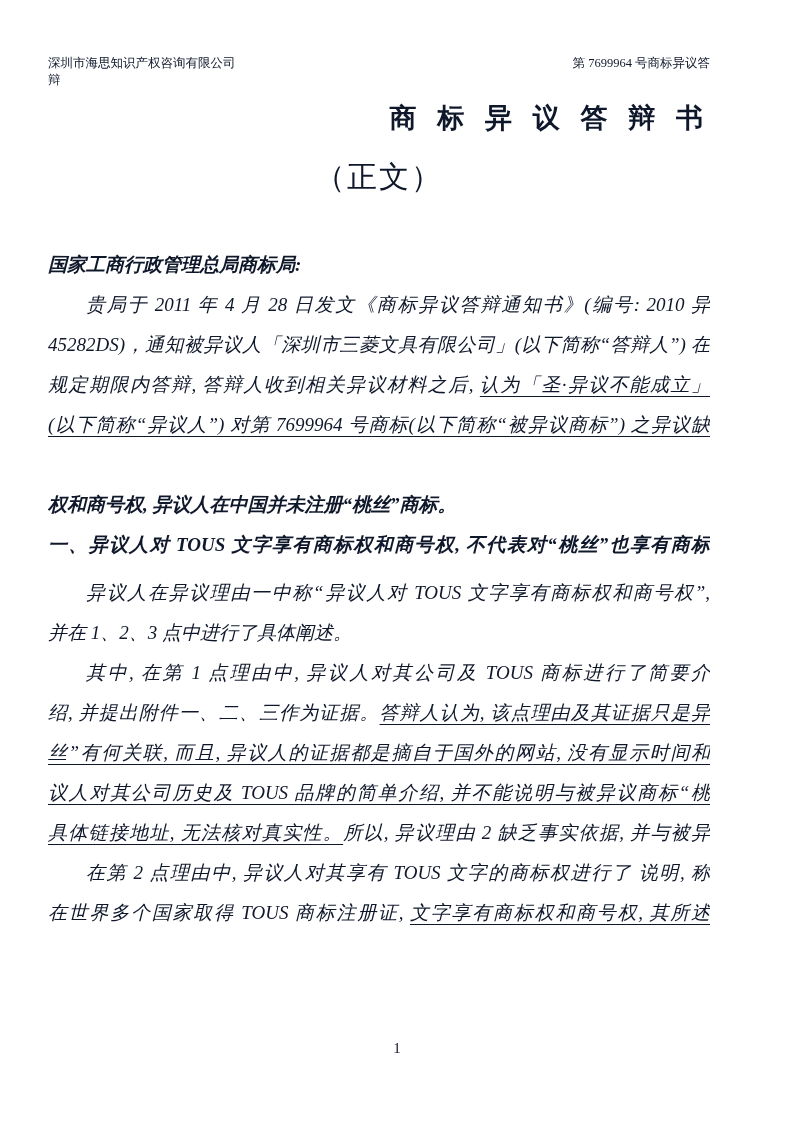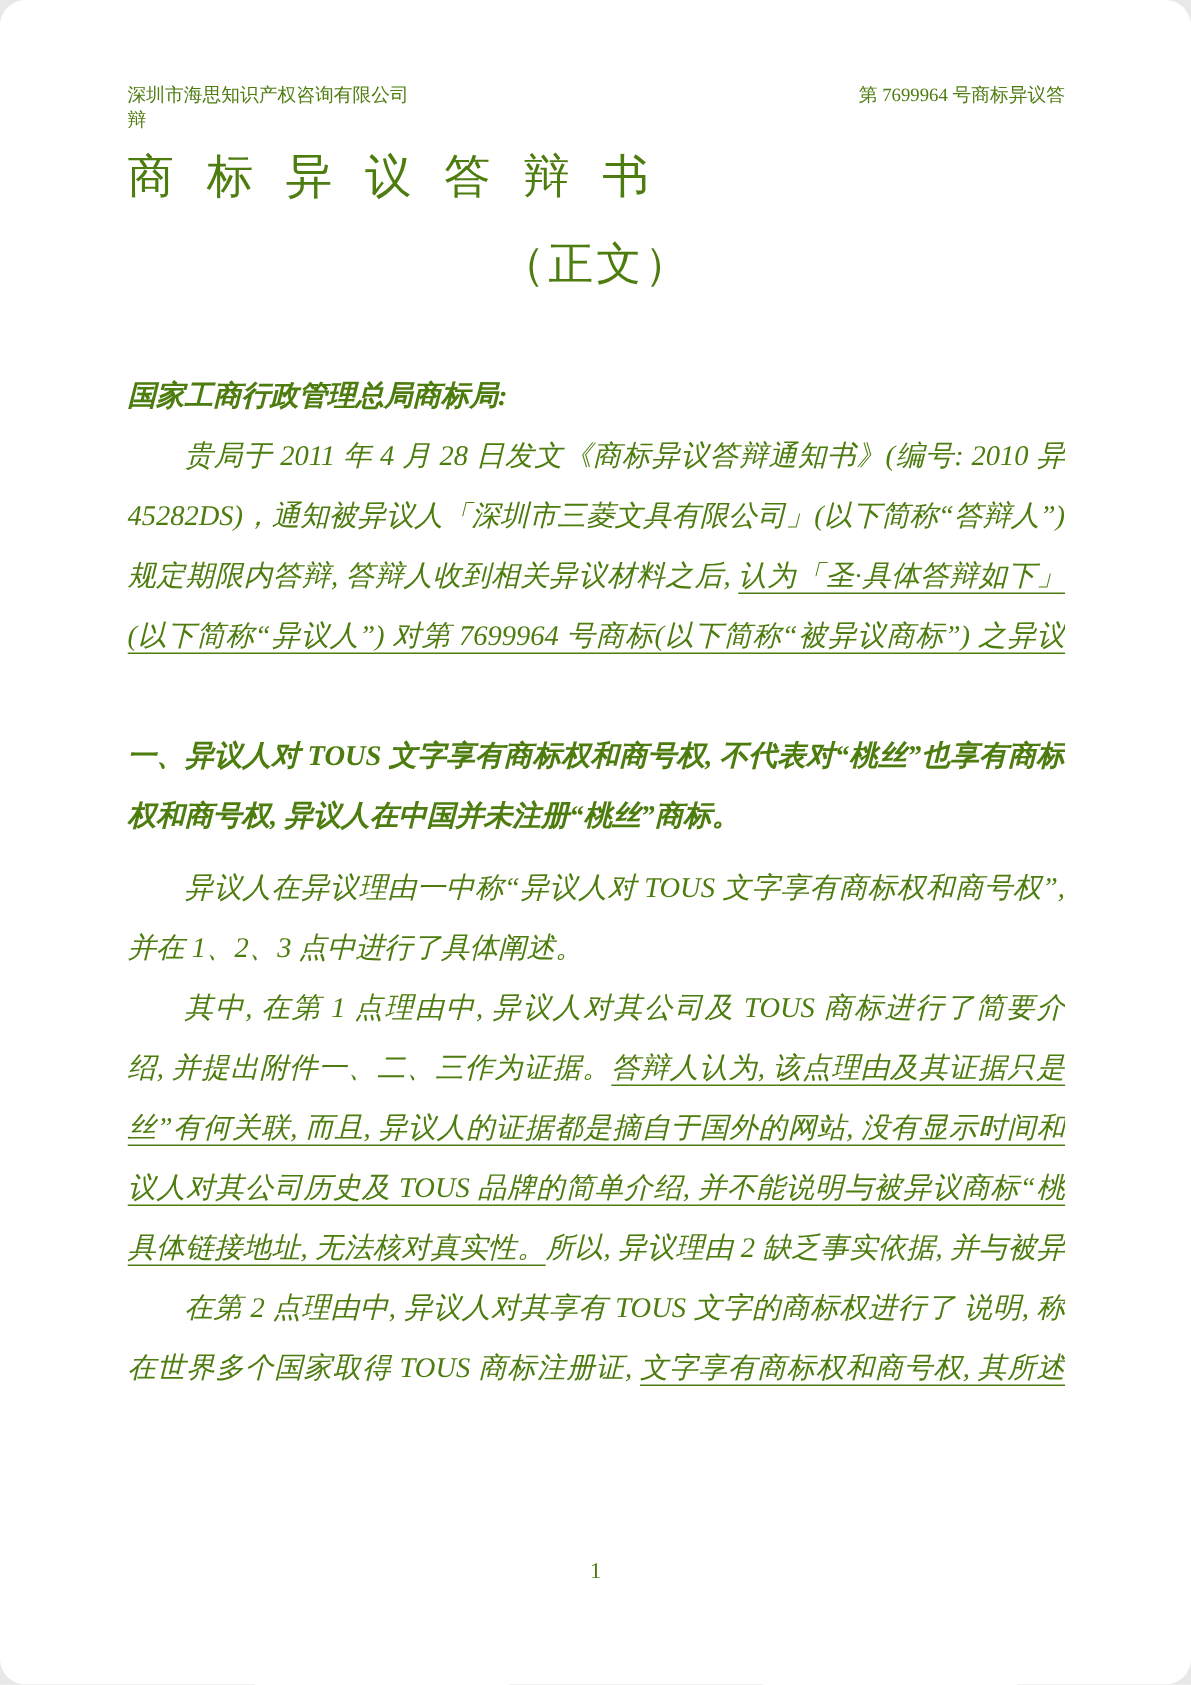--- a/index.html
+++ b/index.html
@@ -1,36 +1,35 @@
 <!DOCTYPE html>
 <html lang="zh"><head>
 <meta charset="utf-8">
 <style>
   html,body{margin:0;padding:0;background:#e8e8e8;}
   .page{
     position:relative;
     width:794px;height:1123px;
     margin:0 auto;
     background:#ffffff;
-    color:#4d7c0f;
+    color:#0f172a;
     font-family:"Liberation Serif","DejaVu Serif",serif;
     box-sizing:border-box;
-    padding:55px 84px 0 85px;
+    padding:55px 84px 0 48px;
     overflow:hidden;
-    border-radius:17px;
   }
   
   .hdr{font-size:12.5px;line-height:17px;}
   .hdr-row{display:flex;justify-content:space-between;align-items:flex-start;}
   .hdr-row span{white-space:nowrap;}
   
   .title{
     margin:8px 0 0 0;
-    font-size:31px;font-weight:normal;
-    text-align:left;letter-spacing:7px;
+    font-size:27px;font-weight:bold;
+    text-align:right;letter-spacing:7px;
     line-height:42px;
   }
   .subtitle{
     font-size:30px;text-align:center;letter-spacing:2px;line-height:44px;margin-top:16px;
   }
   
   .docbody{margin-top:46px;font-size:19px;}
   .line{
     height:40px;line-height:40px;
     text-align:justify;text-align-last:justify;
@@ -62,25 +61,25 @@
     <div>辩</div>
   </div>
 
   <h1 class="title">商 标 异 议 答 辩 书</h1>
   <div class="subtitle">（正文）</div>
 
   <div class="docbody" id="doc-body">
       <div class="line bold last"><span>国家工商行政管理总局商标局:</span></div>
       <div class="line indent"><span>贵局于 2011 年 4 月 28 日发文《商标异议答辩通知书》(编号: 2010 异</span></div>
       <div class="line"><span>45282DS)，通知被异议人「深圳市三菱文具有限公司」(以下简称“答辩人”) 在</span></div>
-      <div class="line"><span>规定期限内答辩, 答辩人收到相关异议材料之后, </span><span class="u">认为「圣·具体答辩如下」</span></div>
+      <div class="line"><span>规定期限内答辩, 答辩人收到相关异议材料之后, </span><span class="u">认为「圣·异议不能成立」</span></div>
       <div class="line"><span class="u">(以下简称“异议人”) 对第 7699964 号商标(以下简称“被异议商标”) 之异议缺</span></div>
       <div class="line blank"></div>
+      <div class="line bold last"><span>权和商号权, 异议人在中国并未注册“桃丝”商标。</span></div>
       <div class="line bold"><span>一、异议人对 TOUS 文字享有商标权和商号权, 不代表对“桃丝”也享有商标</span></div>
-      <div class="line bold last"><span>权和商号权, 异议人在中国并未注册“桃丝”商标。</span></div>
       <div class="line gap-before indent"><span>异议人在异议理由一中称“异议人对 TOUS 文字享有商标权和商号权”,</span></div>
       <div class="line last"><span>并在 1、2、3 点中进行了具体阐述。</span></div>
       <div class="line indent"><span>其中, 在第 1 点理由中, 异议人对其公司及 TOUS 商标进行了简要介</span></div>
       <div class="line"><span>绍, 并提出附件一、二、三作为证据。</span><span class="u">答辩人认为, 该点理由及其证据只是异</span></div>
       <div class="line"><span class="u">丝”有何关联, 而且, 异议人的证据都是摘自于国外的网站, 没有显示时间和</span></div>
       <div class="line"><span class="u">议人对其公司历史及 TOUS 品牌的简单介绍, 并不能说明与被异议商标“桃</span></div>
       <div class="line"><span class="u">具体链接地址, 无法核对真实性。</span><span>所以, 异议理由 2 缺乏事实依据, 并与被异</span></div>
       <div class="line indent"><span>在第 2 点理由中, 异议人对其享有 TOUS 文字的商标权进行了 说明, 称</span></div>
       <div class="line"><span>在世界多个国家取得 TOUS 商标注册证, </span><span class="u">文字享有商标权和商号权, 其所述</span></div>
     </div>

